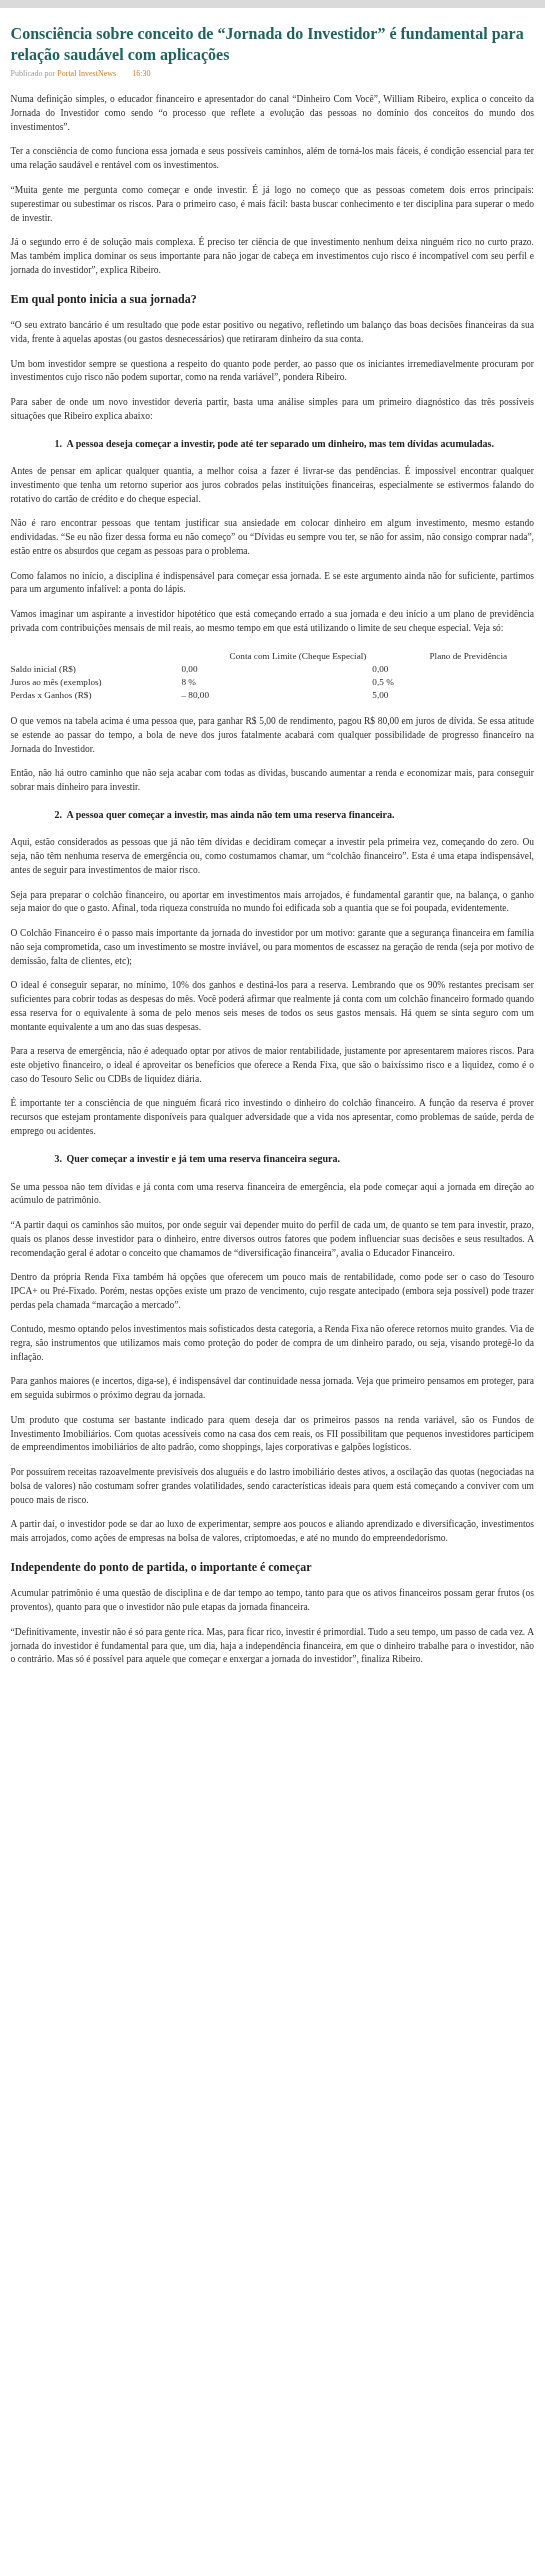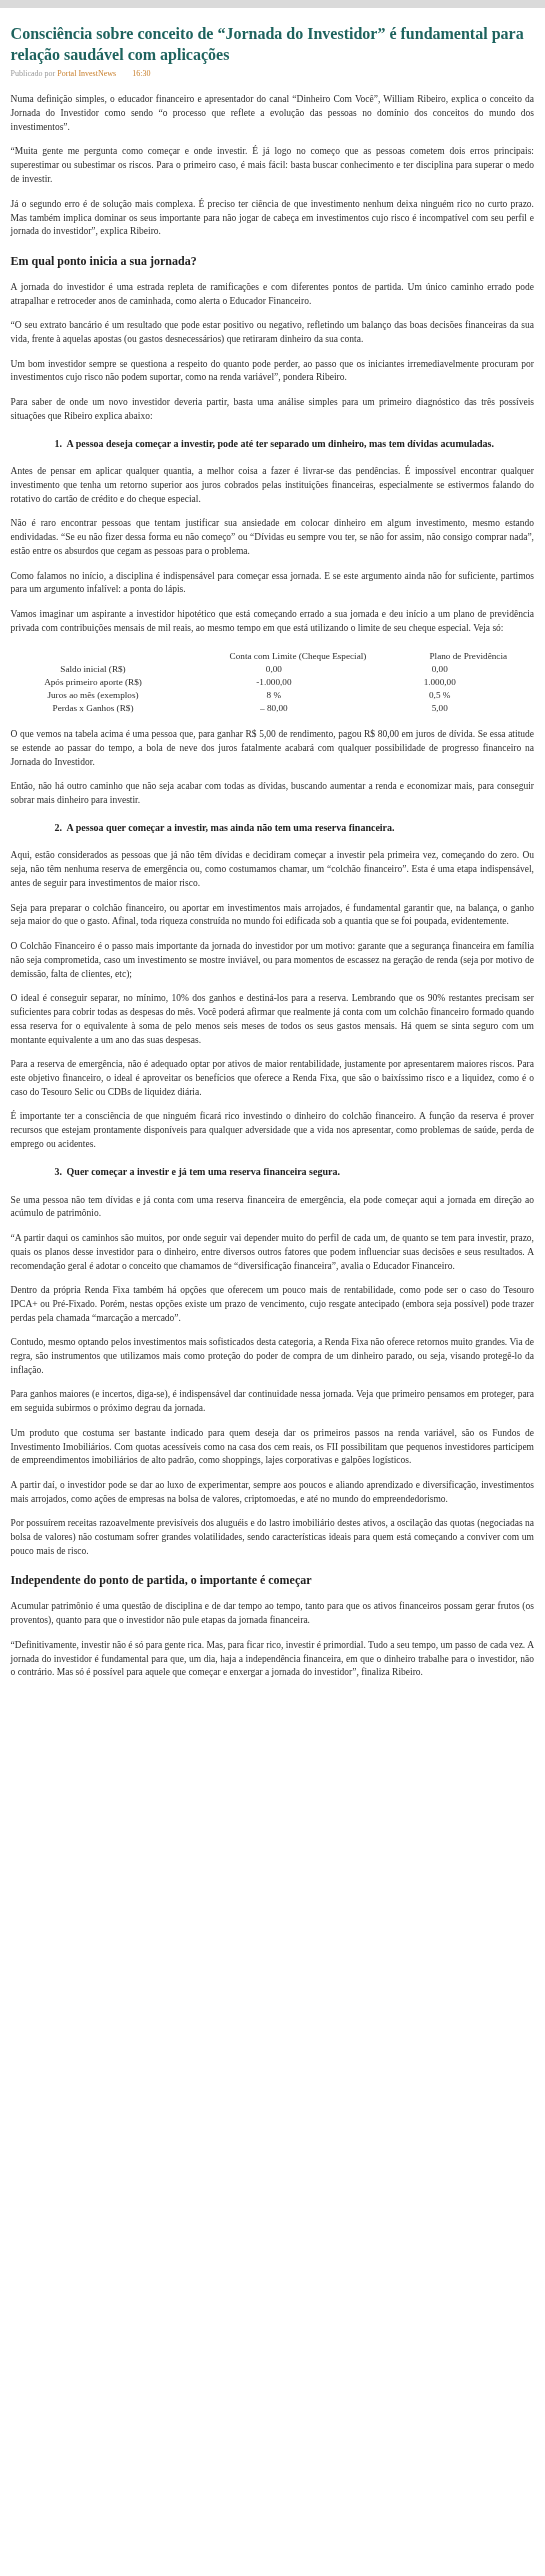--- a/index.html
+++ b/index.html
@@ -50,43 +50,43 @@
     width: 96%;
     font-size: 9.2px;
     color: #2d2d2d;
   }
   table.cmp th {
     font-weight: normal;
     text-align: right;
     padding: 1.5px 6px 1.5px 0;
     vertical-align: bottom;
   }
-  table.cmp td { padding: 1.5px 6px 1.5px 0; text-align: center; vertical-align: top; }
+  table.cmp td { padding: 1.5px 6px 1.5px 0; text-align: left; vertical-align: top; }
   table.cmp col.c0 { width: 34%; }
   table.cmp col.c1 { width: 38%; }
   table.cmp col.c2 { width: 28%; }
 </style>
 </head>
 <body>
 
 <div class="page">
   <div class="topbar"></div>
   <div class="content">
     <h1 class="page-title">Consciência sobre conceito de “Jornada do Investidor” é fundamental para relação saudável com aplicações</h1>
     <div class="byline">
       <span>Publicado por</span>
       <a class="src">Portal InvestNews</a>
       <span class="time">16:30</span>
     </div>
     <div id="article-body">
         <p class="para">Numa definição simples, o educador financeiro e apresentador do canal “Dinheiro Com Você”, William Ribeiro, explica o conceito da Jornada do Investidor como sendo “o processo que reflete a evolução das pessoas no domínio dos conceitos do mundo dos investimentos”.</p>
+        <p class="para">Ter a consciência de como funciona essa jornada e seus possíveis caminhos, além de torná-los mais fáceis, é condição essencial para ter uma relação saudável e rentável com os investimentos.</p>
         <p class="para">“Muita gente me pergunta como começar e onde investir. É já logo no começo que as pessoas cometem dois erros principais: superestimar ou subestimar os riscos. Para o primeiro caso, é mais fácil: basta buscar conhecimento e ter disciplina para superar o medo de investir.</p>
         <p class="para">Já o segundo erro é de solução mais complexa. É preciso ter ciência de que investimento nenhum deixa ninguém rico no curto prazo. Mas também implica dominar os seus importante para não jogar de cabeça em investimentos cujo risco é incompatível com seu perfil e jornada do investidor”, explica Ribeiro.</p>
         <p class="subhead">Em qual ponto inicia a sua jornada?</p>
-        <p class="para">A jornada do investidor é uma estrada repleta de ramificações e com diferentes pontos de partida. Um único caminho errado pode atrapalhar e retroceder anos de caminhada, como alerta o Educador Financeiro.</p>
         <p class="para">“O seu extrato bancário é um resultado que pode estar positivo ou negativo, refletindo um balanço das boas decisões financeiras da sua vida, frente à aquelas apostas (ou gastos desnecessários) que retiraram dinheiro da sua conta.</p>
         <p class="para">Um bom investidor sempre se questiona a respeito do quanto pode perder, ao passo que os iniciantes irremediavelmente procuram por investimentos cujo risco não podem suportar, como na renda variável”, pondera Ribeiro.</p>
         <p class="para">Para saber de onde um novo investidor deveria partir, basta uma análise simples para um primeiro diagnóstico das três possíveis situações que Ribeiro explica abaixo:</p>
         <div class="list-item"><span class="li-num">1.</span><span class="li-text">A pessoa deseja começar a investir, pode até ter separado um dinheiro, mas tem dívidas acumuladas.</span></div>
         <p class="para">Antes de pensar em aplicar qualquer quantia, a melhor coisa a fazer é livrar-se das pendências. É impossível encontrar qualquer investimento que tenha um retorno superior aos juros cobrados pelas instituições financeiras, especialmente se estivermos falando do rotativo do cartão de crédito e do cheque especial.</p>
         <p class="para">Não é raro encontrar pessoas que tentam justificar sua ansiedade em colocar dinheiro em algum investimento, mesmo estando endividadas. “Se eu não fizer dessa forma eu não começo” ou “Dívidas eu sempre vou ter, se não for assim, não consigo comprar nada”, estão entre os absurdos que cegam as pessoas para o problema.</p>
         <p class="para">Como falamos no início, a disciplina é indispensável para começar essa jornada. E se este argumento ainda não for suficiente, partimos para um argumento infalível: a ponta do lápis.</p>
         <p class="para">Vamos imaginar um aspirante a investidor hipotético que está começando errado a sua jornada e deu início a um plano de previdência privada com contribuições mensais de mil reais, ao mesmo tempo em que está utilizando o limite de seu cheque especial. Veja só:</p>
         <table class="cmp">
           <colgroup>
@@ -99,25 +99,20 @@
               <th></th>
               <th>Conta com Limite (Cheque Especial)</th>
               <th>Plano de Previdência</th>
             </tr>
           </thead>
           <tbody>
             <tr>
               <td>Saldo inicial (R$)</td>
               <td>0,00</td>
               <td>0,00</td>
-            </tr>
-            <tr>
-              <td>Após primeiro aporte (R$)</td>
-              <td>-1.000,00</td>
-              <td>1.000,00</td>
             </tr>
             <tr>
               <td>Juros ao mês (exemplos)</td>
               <td>8 %</td>
               <td>0,5 %</td>
             </tr>
             <tr>
               <td>Perdas x Ganhos (R$)</td>
               <td>– 80,00</td>
               <td>5,00</td>
@@ -133,21 +128,21 @@
         <p class="para">O ideal é conseguir separar, no mínimo, 10% dos ganhos e destiná-los para a reserva. Lembrando que os 90% restantes precisam ser suficientes para cobrir todas as despesas do mês. Você poderá afirmar que realmente já conta com um colchão financeiro formado quando essa reserva for o equivalente à soma de pelo menos seis meses de todos os seus gastos mensais. Há quem se sinta seguro com um montante equivalente a um ano das suas despesas.</p>
         <p class="para">Para a reserva de emergência, não é adequado optar por ativos de maior rentabilidade, justamente por apresentarem maiores riscos. Para este objetivo financeiro, o ideal é aproveitar os benefícios que oferece a Renda Fixa, que são o baixíssimo risco e a liquidez, como é o caso do Tesouro Selic ou CDBs de liquidez diária.</p>
         <p class="para">É importante ter a consciência de que ninguém ficará rico investindo o dinheiro do colchão financeiro. A função da reserva é prover recursos que estejam prontamente disponíveis para qualquer adversidade que a vida nos apresentar, como problemas de saúde, perda de emprego ou acidentes.</p>
         <div class="list-item"><span class="li-num">3.</span><span class="li-text">Quer começar a investir e já tem uma reserva financeira segura.</span></div>
         <p class="para">Se uma pessoa não tem dívidas e já conta com uma reserva financeira de emergência, ela pode começar aqui a jornada em direção ao acúmulo de patrimônio.</p>
         <p class="para">“A partir daqui os caminhos são muitos, por onde seguir vai depender muito do perfil de cada um, de quanto se tem para investir, prazo, quais os planos desse investidor para o dinheiro, entre diversos outros fatores que podem influenciar suas decisões e seus resultados. A recomendação geral é adotar o conceito que chamamos de “diversificação financeira”, avalia o Educador Financeiro.</p>
         <p class="para">Dentro da própria Renda Fixa também há opções que oferecem um pouco mais de rentabilidade, como pode ser o caso do Tesouro IPCA+ ou Pré-Fixado. Porém, nestas opções existe um prazo de vencimento, cujo resgate antecipado (embora seja possível) pode trazer perdas pela chamada “marcação a mercado”.</p>
         <p class="para">Contudo, mesmo optando pelos investimentos mais sofisticados desta categoria, a Renda Fixa não oferece retornos muito grandes. Via de regra, são instrumentos que utilizamos mais como proteção do poder de compra de um dinheiro parado, ou seja, visando protegê-lo da inflação.</p>
         <p class="para">Para ganhos maiores (e incertos, diga-se), é indispensável dar continuidade nessa jornada. Veja que primeiro pensamos em proteger, para em seguida subirmos o próximo degrau da jornada.</p>
         <p class="para">Um produto que costuma ser bastante indicado para quem deseja dar os primeiros passos na renda variável, são os Fundos de Investimento Imobiliários. Com quotas acessíveis como na casa dos cem reais, os FII possibilitam que pequenos investidores participem de empreendimentos imobiliários de alto padrão, como shoppings, lajes corporativas e galpões logísticos.</p>
+        <p class="para">Por possuírem receitas razoavelmente previsíveis dos aluguéis e do lastro imobiliário destes ativos, a oscilação das quotas (negociadas na bolsa de valores) não costumam sofrer grandes volatilidades, sendo características ideais para quem está começando a conviver com um pouco mais de risco.</p>
         <p class="para">A partir daí, o investidor pode se dar ao luxo de experimentar, sempre aos poucos e aliando aprendizado e diversificação, investimentos mais arrojados, como ações de empresas na bolsa de valores, criptomoedas, e até no mundo do empreendedorismo.</p>
-        <p class="para">Por possuírem receitas razoavelmente previsíveis dos aluguéis e do lastro imobiliário destes ativos, a oscilação das quotas (negociadas na bolsa de valores) não costumam sofrer grandes volatilidades, sendo características ideais para quem está começando a conviver com um pouco mais de risco.</p>
         <p class="subhead">Independente do ponto de partida, o importante é começar</p>
         <p class="para">Acumular patrimônio é uma questão de disciplina e de dar tempo ao tempo, tanto para que os ativos financeiros possam gerar frutos (os proventos), quanto para que o investidor não pule etapas da jornada financeira.</p>
         <p class="para">“Definitivamente, investir não é só para gente rica. Mas, para ficar rico, investir é primordial. Tudo a seu tempo, um passo de cada vez. A jornada do investidor é fundamental para que, um dia, haja a independência financeira, em que o dinheiro trabalhe para o investidor, não o contrário. Mas só é possível para aquele que começar e enxergar a jornada do investidor”, finaliza Ribeiro.</p>
       </div>
   </div>
 </div>
 
 
 </body></html>

